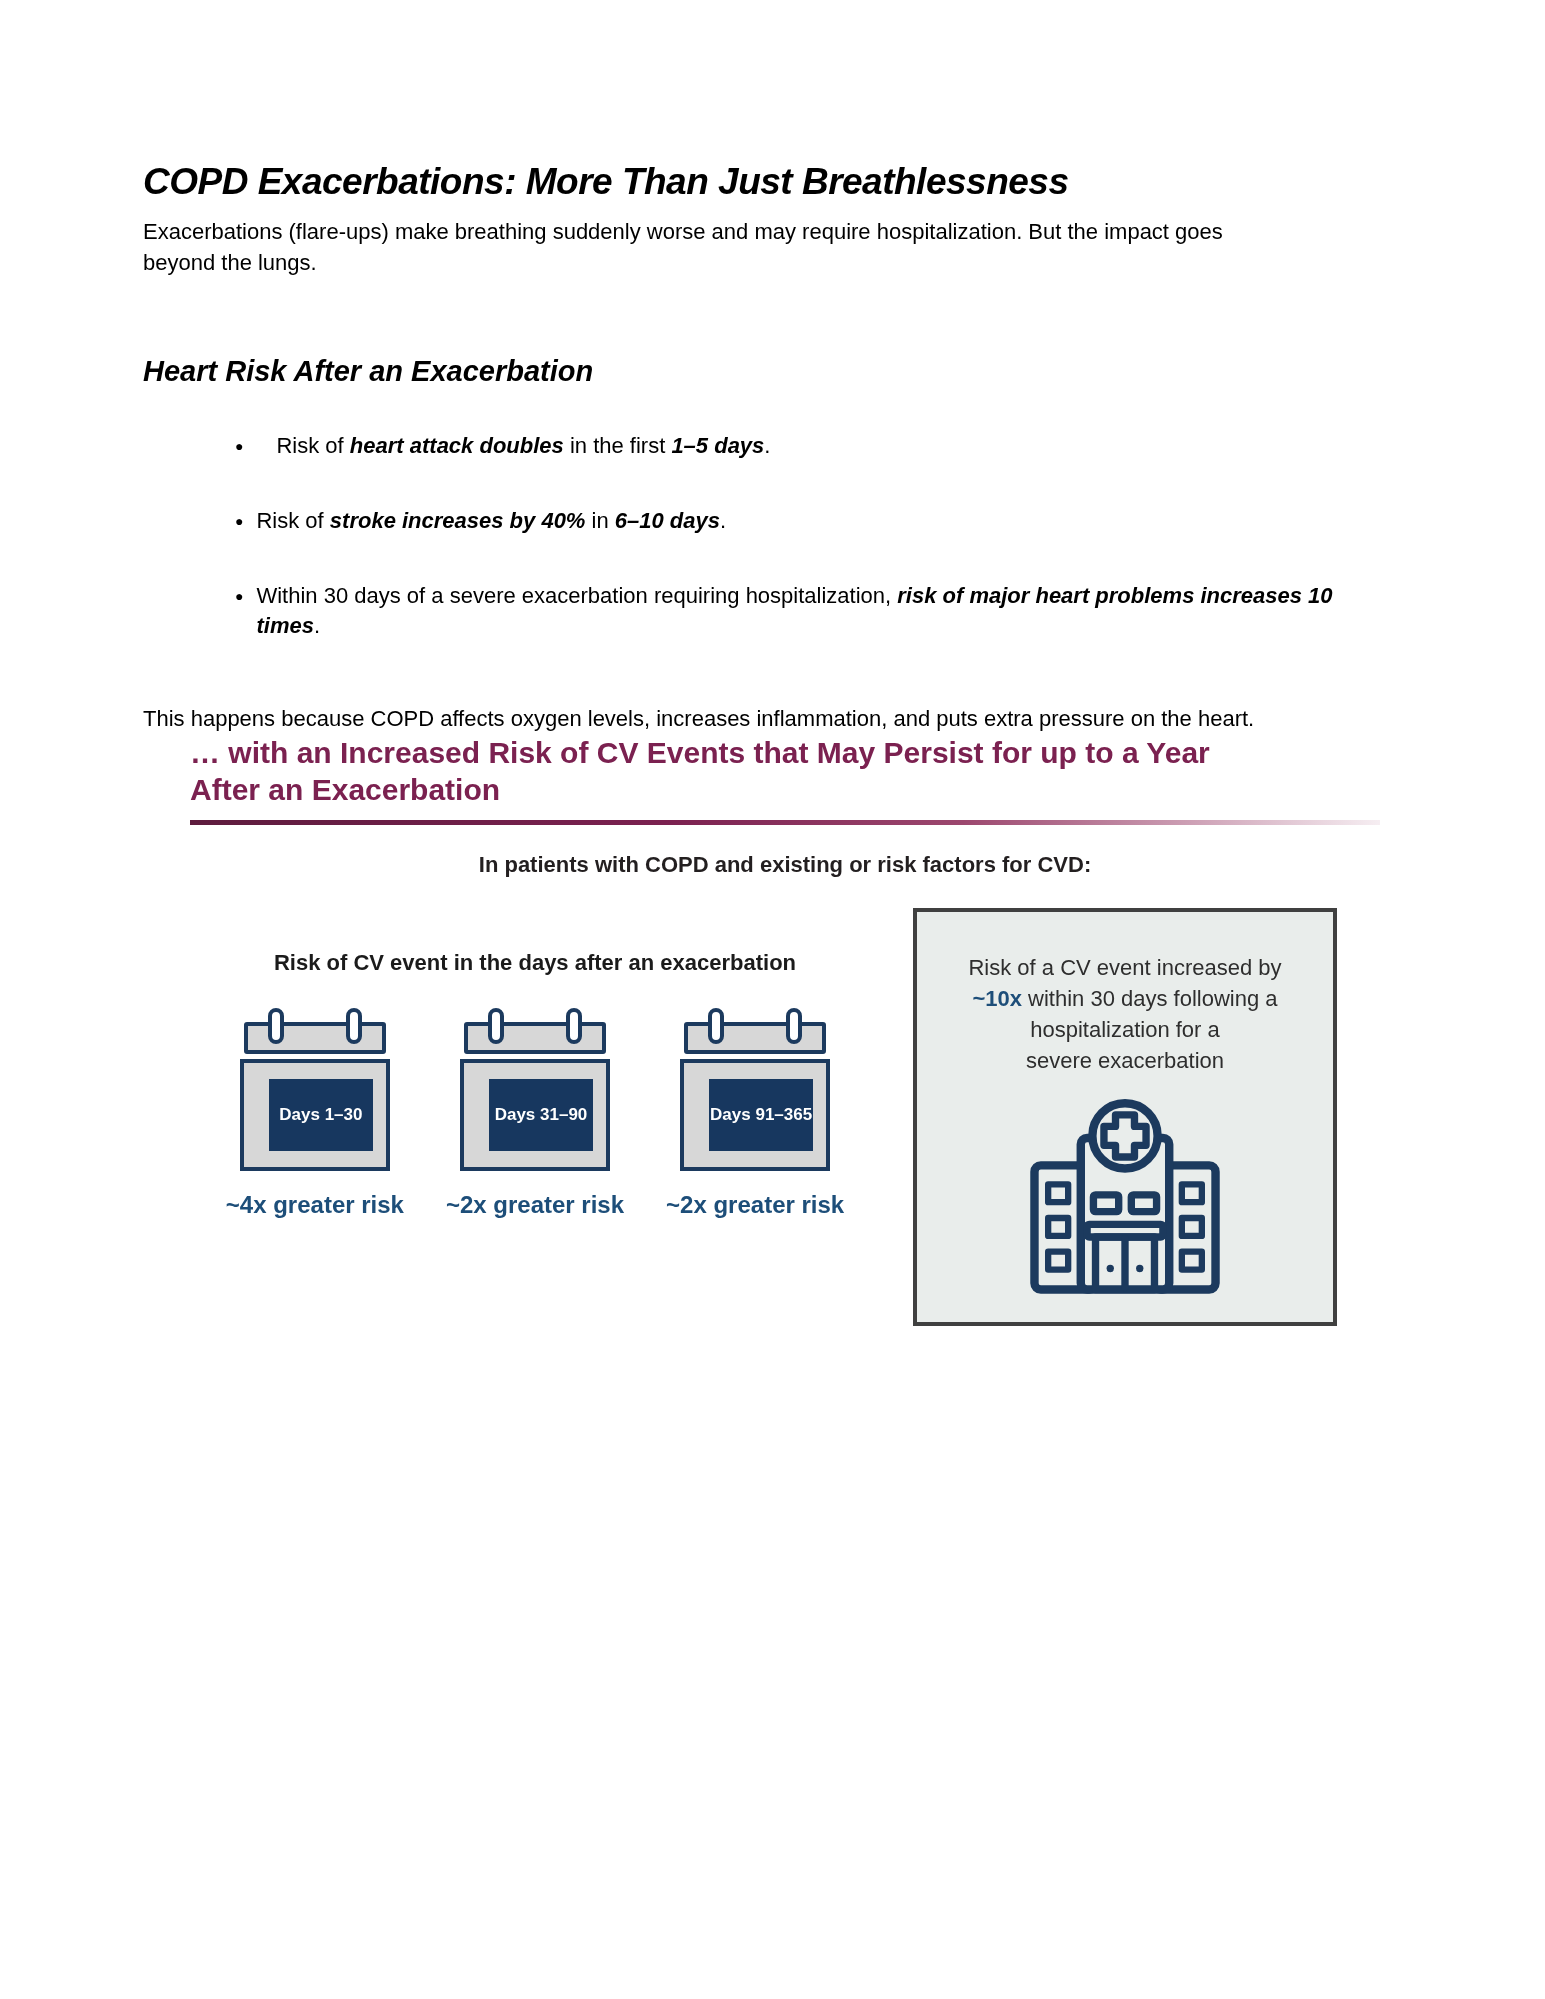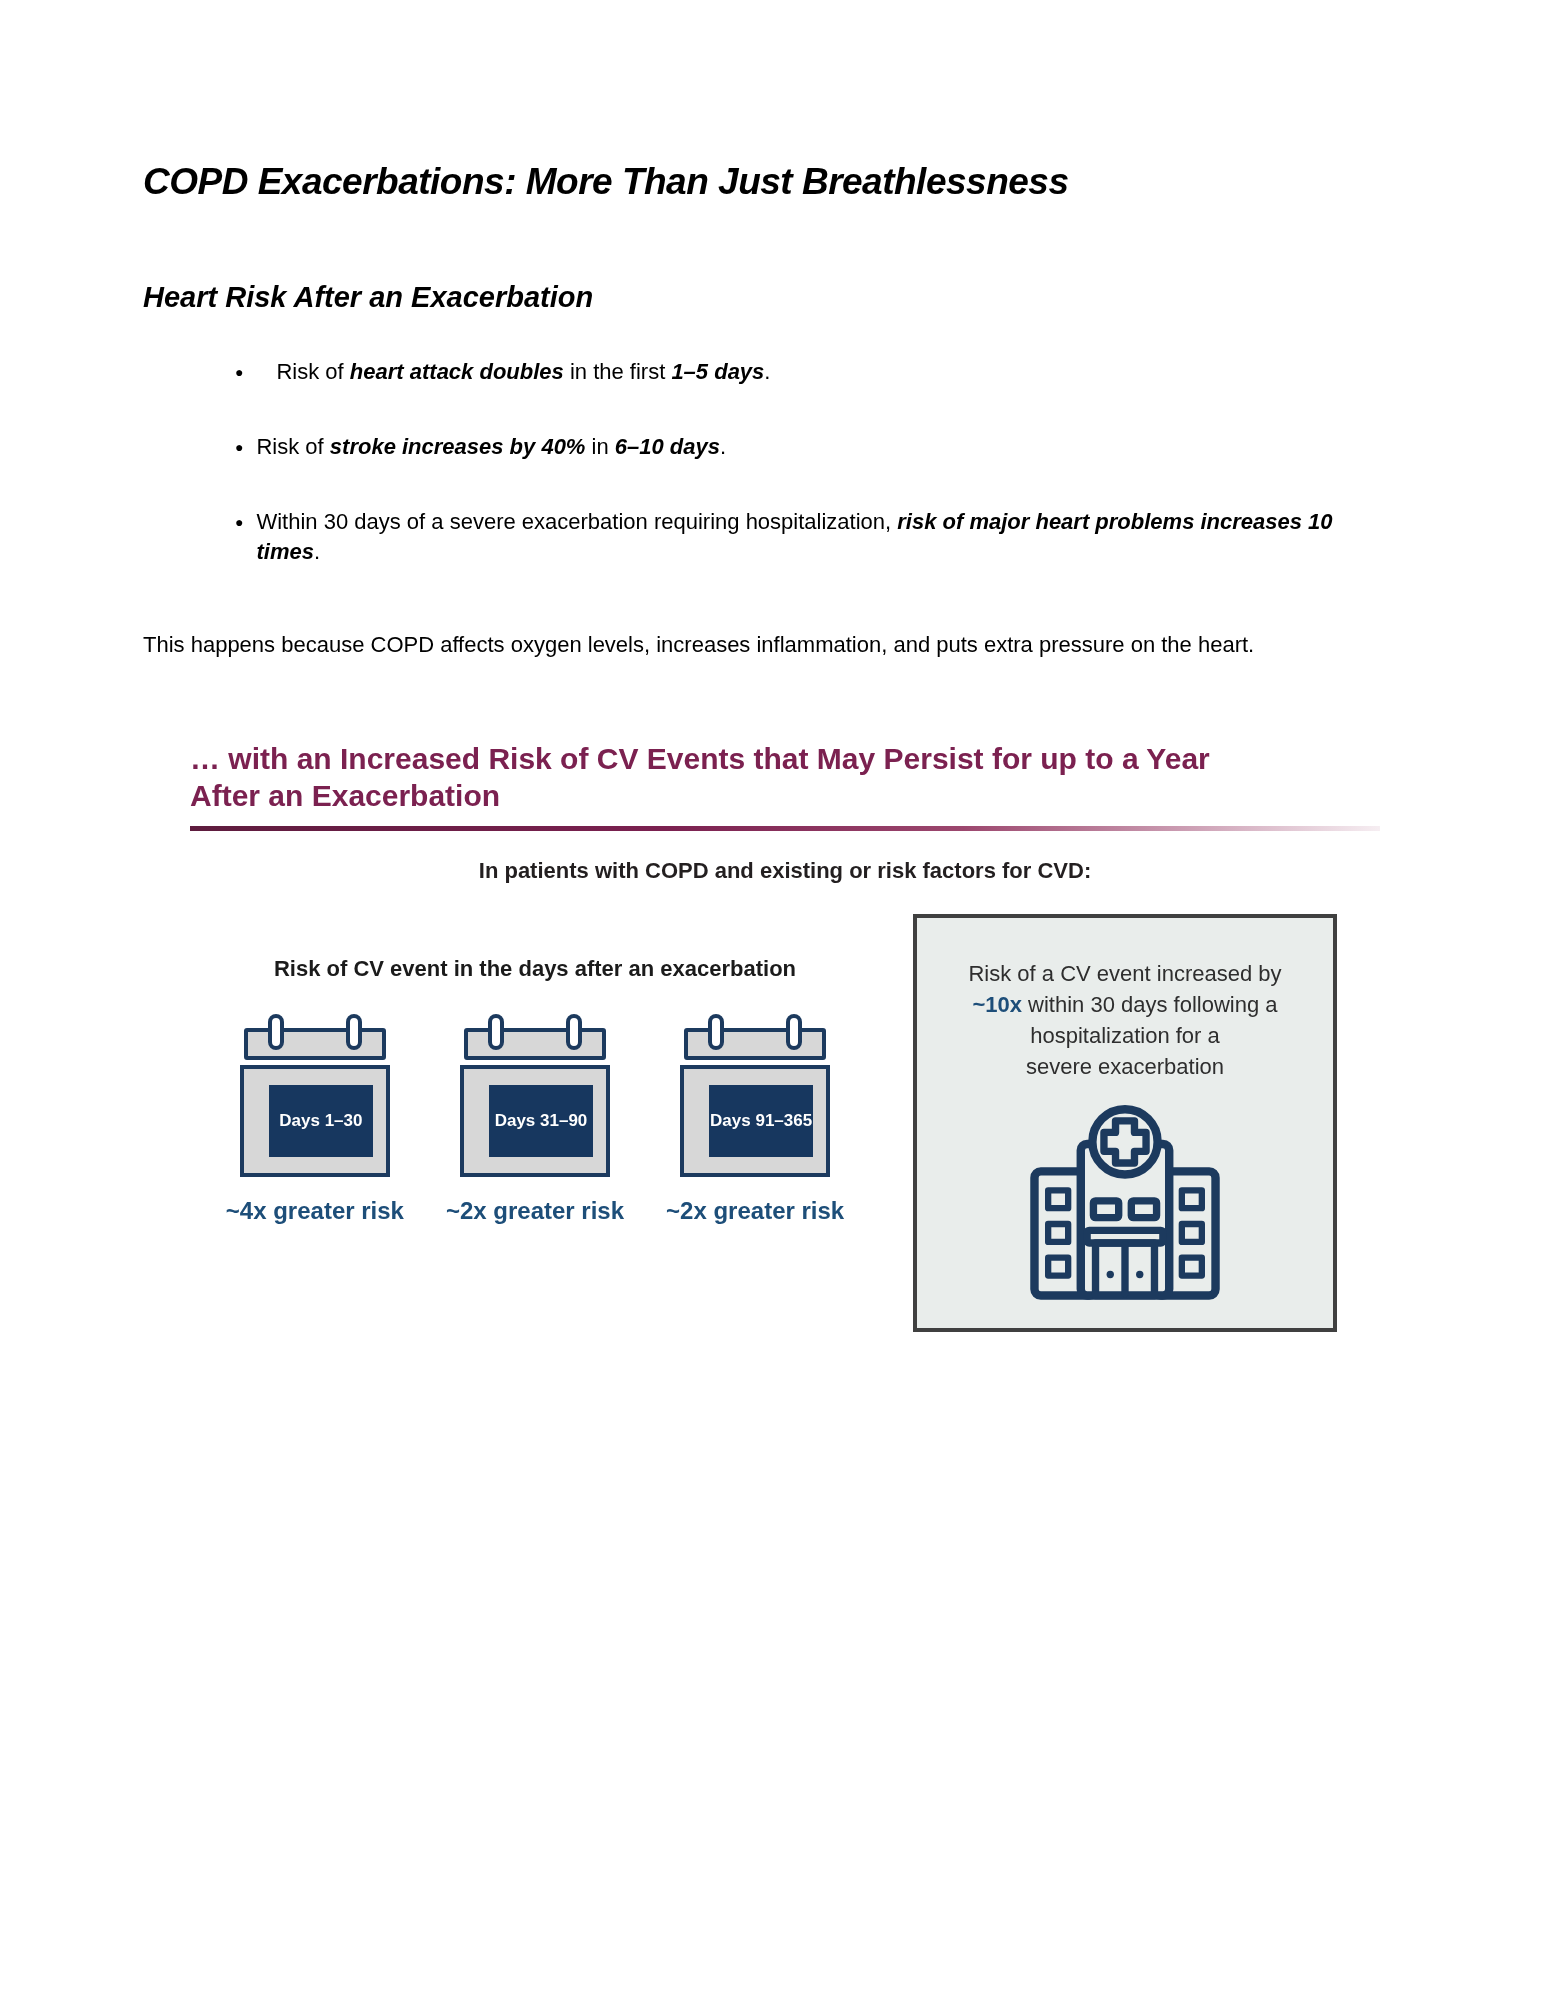--- a/index.html
+++ b/index.html
@@ -48,21 +48,21 @@
   ul.bullets li.wide .marker { margin-right:33px; }
   ul.bullets li.narrow .marker { margin-right:13px; }
   .bi { font-weight:700; font-style:italic; }
   .closing {
     margin-top:62px;
     font-size:22px; line-height:31px;
     max-width:1135px;
   }
 
   
-  .infographic { margin-top:80px; padding-left:47px; }
+  .infographic { padding-left:47px; }
   .ig-heading {
     color:#7b2150;
     font-size:30px; line-height:37px;
     font-weight:700;
   }
   .ig-heading span { display:block; }
   .ig-rule {
     width:1190px; height:5px; margin-top:12px;
     background:linear-gradient(to right,#5e1c3e 0%,#7b2150 40%,#9c476e 65%,#cfa4b8 85%,#f6eef2 100%);
   }
@@ -132,20 +132,21 @@
   .hospital-wrap { margin-top:22px; display:flex; justify-content:center; }
 </style>
 </head>
 <body>
 
 <div class="page">
   <div class="content">
 
     <h1 class="doc-title">COPD Exacerbations: More Than Just Breathlessness</h1>
 
+    <p class="intro">Exacerbations (flare-ups) make breathing suddenly worse and may require hospitalization. But the impact goes beyond the lungs.</p>
 
     <h2 class="section-heading">Heart Risk After an Exacerbation</h2>
 
     <ul class="bullets">
       <li class="wide">
         <span class="marker">●</span>
         <span class="btext"><span>Risk of </span><span class="bi">heart attack doubles</span><span> in the first </span><span class="bi">1–5 days</span><span>.</span></span>
       </li>
       <li class="narrow">
         <span class="marker">●</span>

